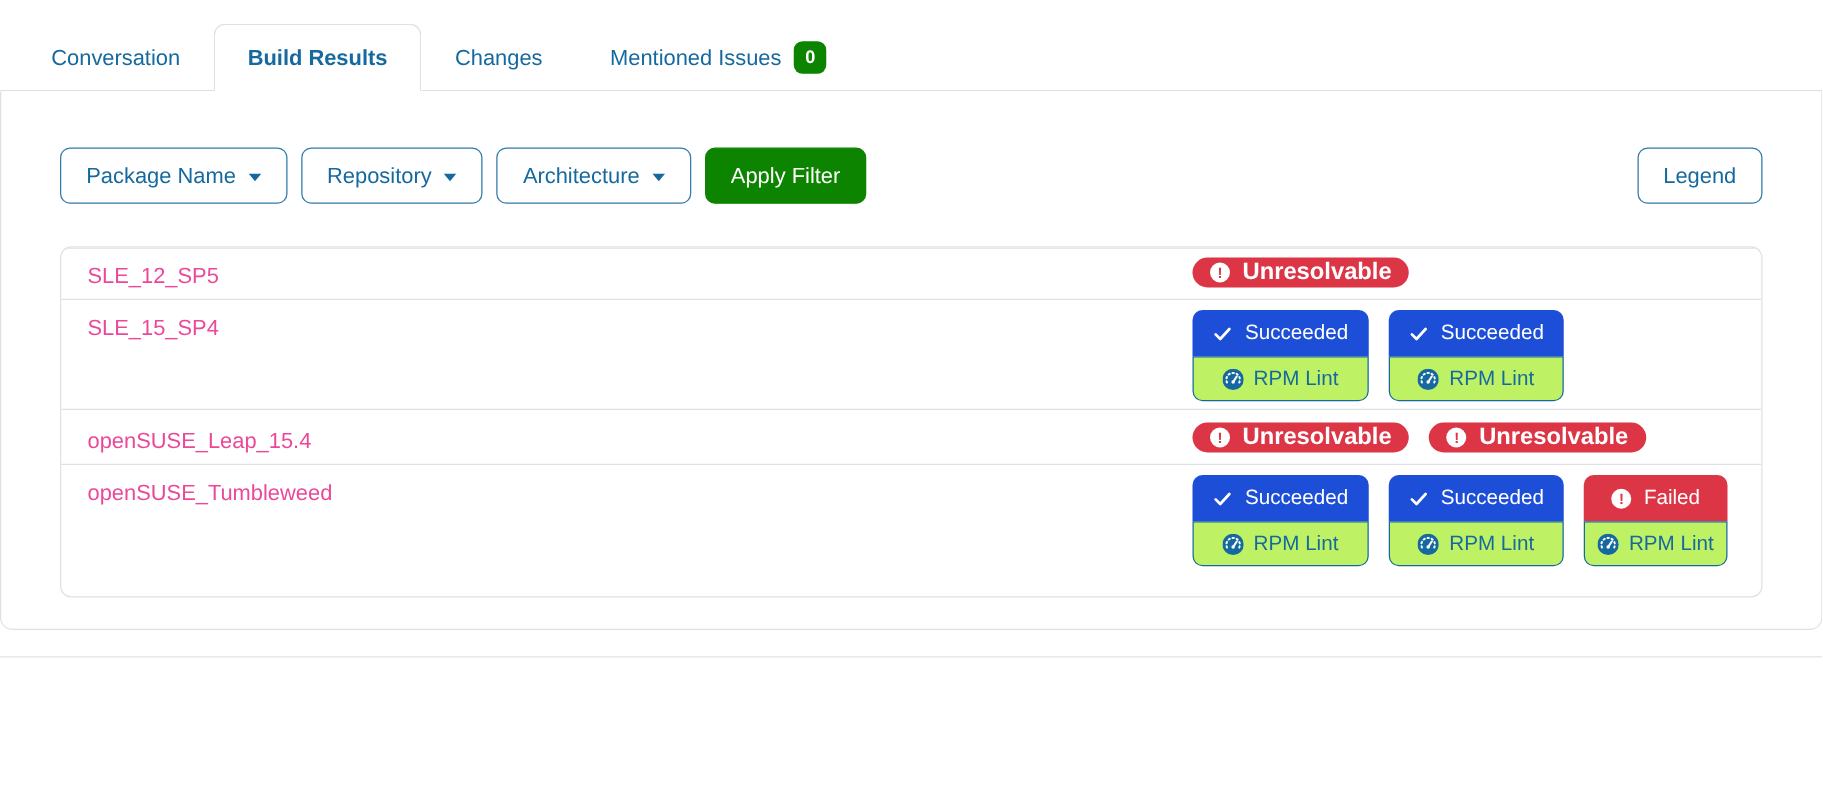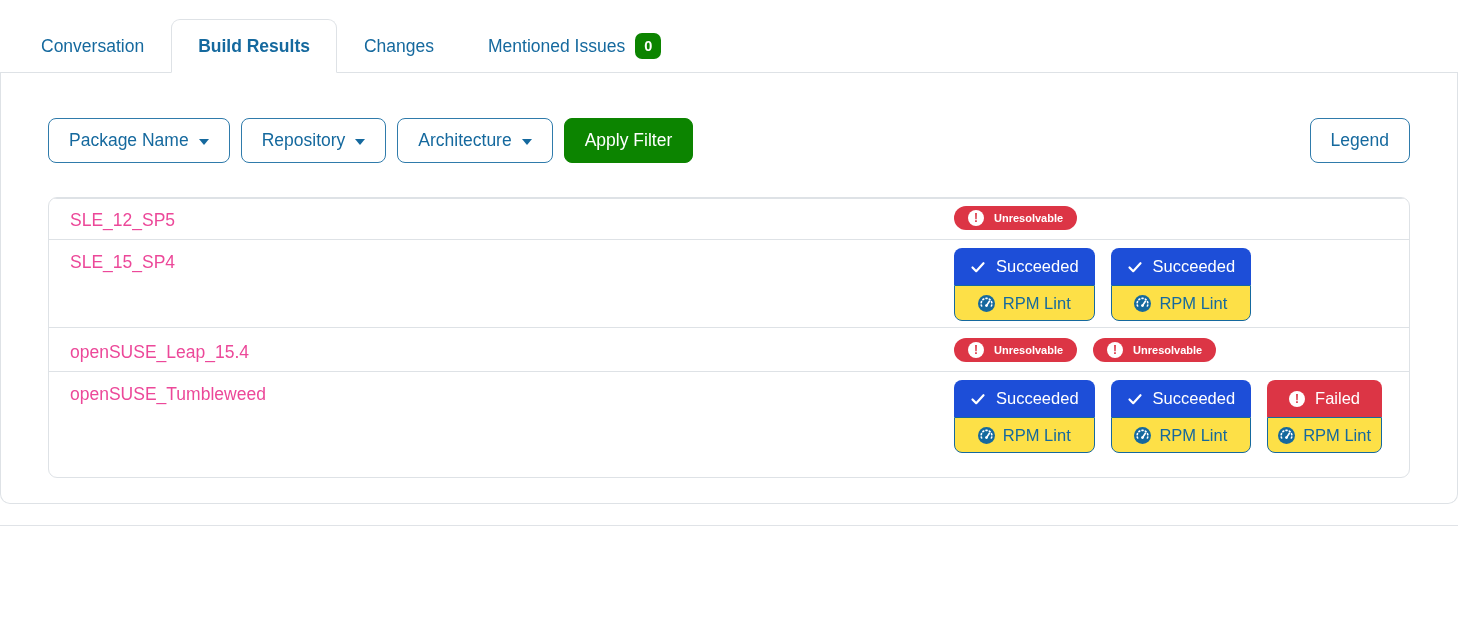--- a/index.html
+++ b/index.html
@@ -53,36 +53,36 @@
   .rrow { display: flex; align-items: flex-start; border-top: 1px solid #dee2e6;
     padding: 7px 15px 7px 21px; }
   .rrow.tall { padding: 8px 15px 6px 21px; }
   .rrow:last-child { padding-bottom: 24px; }
   .repo { flex: 1; font-size: 17.5px; color: #ec4899; text-decoration: none;
     line-height: 24px; padding-top: 2px; cursor: pointer; }
   .results { width: 440px; display: flex; align-items: flex-start; gap: 16px; }
 
   .pill { display: inline-flex; align-items: center; gap: 10px; height: 24px;
     background: #dc3545; color: #fff; border-radius: 50rem; padding: 0 14px;
-    font-size: 11px; font-weight: 700; cursor: pointer; text-decoration: none; }
+    font-size: 19px; font-weight: 700; cursor: pointer; text-decoration: none; }
 
   .excl { width: 16px; height: 16px; min-width: 16px; background: #fff;
     border-radius: 50%; color: #dc3545; display: inline-flex;
     align-items: center; justify-content: center; }
   .excl::after { content: "!"; font-size: 12px; font-weight: 800; line-height: 1; }
   .excl.sm { width: 15px; height: 15px; min-width: 15px; }
 
   .group { display: inline-flex; flex-direction: column; border-radius: 8px; }
   .status { display: flex; align-items: center; justify-content: center; gap: 10px;
     color: #fff; font-size: 16.5px; padding: 7px 16px; height: 37px;
     border-radius: 8px 8px 0 0; cursor: pointer; text-decoration: none; }
   .status.success { background: #1d4ed8; }
   .status.danger { background: #dc3545; }
   .lint { display: flex; align-items: center; justify-content: center; gap: 8px;
-    background: #fde047; color: #15699e; font-family: inherit; font-size: 16.5px;
+    background: #bef264; color: #15699e; font-family: inherit; font-size: 16.5px;
     border: 1px solid #15699e; border-radius: 0 0 8px 8px; height: 36px;
     padding: 5px 10px; cursor: pointer; }
 
   .bottom-rule { border: none; border-top: 1px solid #e0e3e7; margin-top: 21px; }
 </style>
 </head>
 <body>
 
 <nav class="tabbar">
   <a class="tab">Conversation</a>

